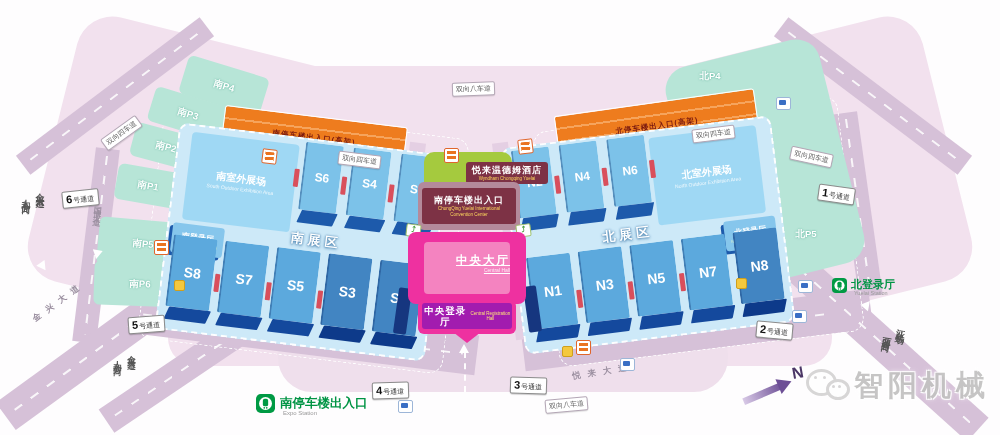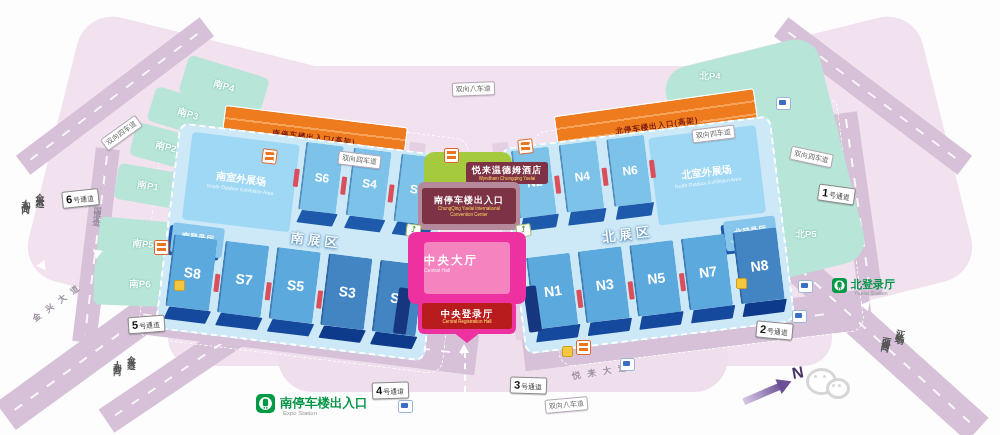--- a/index.html
+++ b/index.html
@@ -45,25 +45,25 @@
         padding:0 2px;border-radius:2px;letter-spacing:1px;}
   
   .hotel{position:absolute;background:#a5ca3e;border-radius:10px;}
   .banner{position:absolute;background:#7d3245;border-radius:3px;color:#fff;text-align:center;
         display:flex;flex-direction:column;align-items:center;justify-content:center;}
   .banner .zh{font-weight:bold;font-size:9px;letter-spacing:1px;line-height:11px;}
   .banner .en{font-size:4.5px;color:#ffd95e;line-height:5.5px;}
   .convblock{position:absolute;background:#b48a9b;border-radius:6px;}
   .pinkhall{position:absolute;background:#ee31a0;border-radius:8px;}
   .pinkinner{position:absolute;background:#f483c0;border-radius:4px;}
-  .centertext{position:absolute;text-align:left;color:#fff;}
+  .centertext{position:absolute;text-align:right;color:#fff;text-decoration:underline;}
   .centertext .zh{font-weight:bold;font-size:11.5px;letter-spacing:2px;line-height:13px;}
   .centertext .en{font-size:5px;color:#ffe9f6;line-height:7px;}
-  .pinkbanner{position:absolute;background:#b91c1c;border-radius:3px;color:#fff;text-align:center;
-        display:flex;flex-direction:column;align-items:center;justify-content:center;}
+  .pinkbanner{position:absolute;background:#a21caf;border-radius:3px;color:#fff;text-align:center;
+        display:flex;flex-direction:row;align-items:center;justify-content:center;}
   .pinkbanner .zh{font-weight:bold;font-size:9.5px;letter-spacing:1px;line-height:11px;}
   .pinkbanner .en{font-size:4.5px;color:#ffe37a;line-height:5.5px;}
   .navyblock{position:absolute;background:#16367f;border-radius:2px;}
   
   .gatebox{position:absolute;background:#fff;border:1px solid #8b8b8b;border-radius:2px;
         padding:1px 4px 1px 3px;display:inline-flex;align-items:baseline;box-shadow:0 1px 1px rgba(0,0,0,.2);
         white-space:nowrap;}
   .gatebox b{font-size:11px;color:#111;}
   .gatebox span{font-size:7px;color:#333;margin-left:1px;}
   .lanebox{position:absolute;background:#fff;border:1px solid #b3a6b5;border-radius:2px;
@@ -374,15 +374,16 @@
 
   <div class="wm" style="left:806px;top:366px;">
     <div class="wx">
       <div class="b1"></div>
       <div class="b2"></div>
       <i style="left:8px;top:9px;"></i>
       <i style="left:17px;top:9px;"></i>
       <i style="left:26px;top:18px;"></i>
       <i style="left:32px;top:18px;"></i>
     </div>
+    <div class="brand">智阳机械</div>
   </div>
 
 </div>
 
 </body></html>

